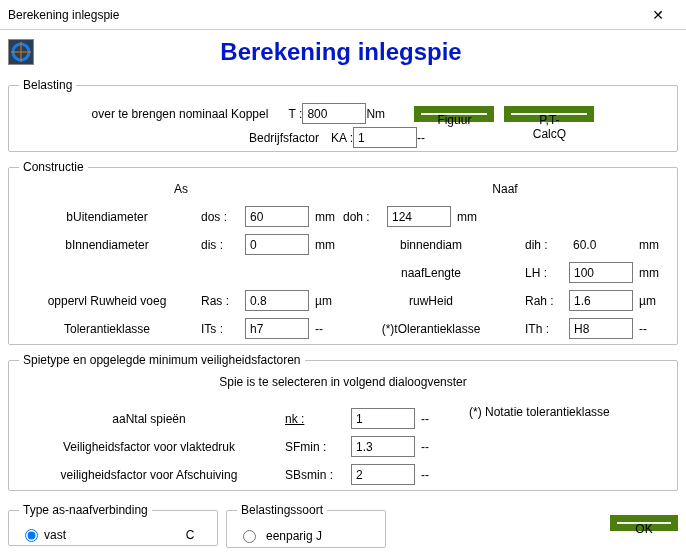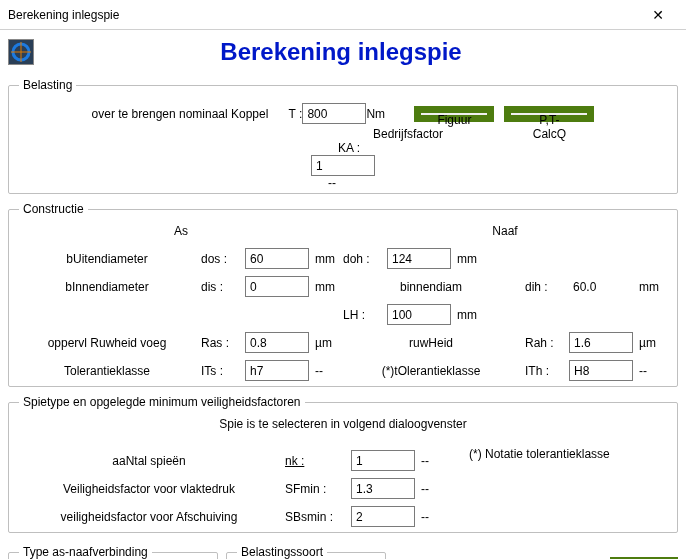--- a/index.html
+++ b/index.html
@@ -64,21 +64,21 @@
   <fieldset>
     <legend>Belasting</legend>
     <div class="row" style="justify-content:center;">
       <label style="width:auto;">over te brengen nominaal Koppel</label>
       <span style="width:34px; text-align:right;">T   :</span>
       <input class="text" style="width: 64px;" value="800">
       <span class="unit">Nm</span>
       <button class="btn" style="margin-left:18px; width:80px;">Figuur</button>
       <button class="btn" style="margin-left:10px; width:90px;">P,T-CalcQ</button>
     </div>
-    <div class="row" style="justify-content:flex-end;flex-direction:column;">
+    <div class="row" style="justify-content:flex-end;">
       <label style="width:200px;">Bedrijfsfactor</label>
       <span style="width:34px; text-align:right;">KA :</span>
       <input class="text" style="width: 64px;" value="1">
       <span class="unit">--</span>
       <span style="width:220px;"></span>
     </div>
   </fieldset>
 
   <fieldset>
     <legend>Constructie</legend>
@@ -118,20 +118,21 @@
           <input class="text" value="124" style="">
           <span class="unit">mm</span>
         </div>
         <div class="form-row">
           <span class="lbl">binnendiam</span>
           <span class="sym">dih :</span>
           <span class="static-val">60.0</span>
           <span class="unit">mm</span>
         </div>
         <div class="form-row">
+          <span class="lbl">naafLengte</span>
           <span class="sym">LH :</span>
           <input class="text" value="100" style="">
           <span class="unit">mm</span>
         </div>
         <div class="form-row">
           <span class="lbl">ruwHeid</span>
           <span class="sym">Rah :</span>
           <input class="text" value="1.6" style="">
           <span class="unit">µm</span>
         </div>

